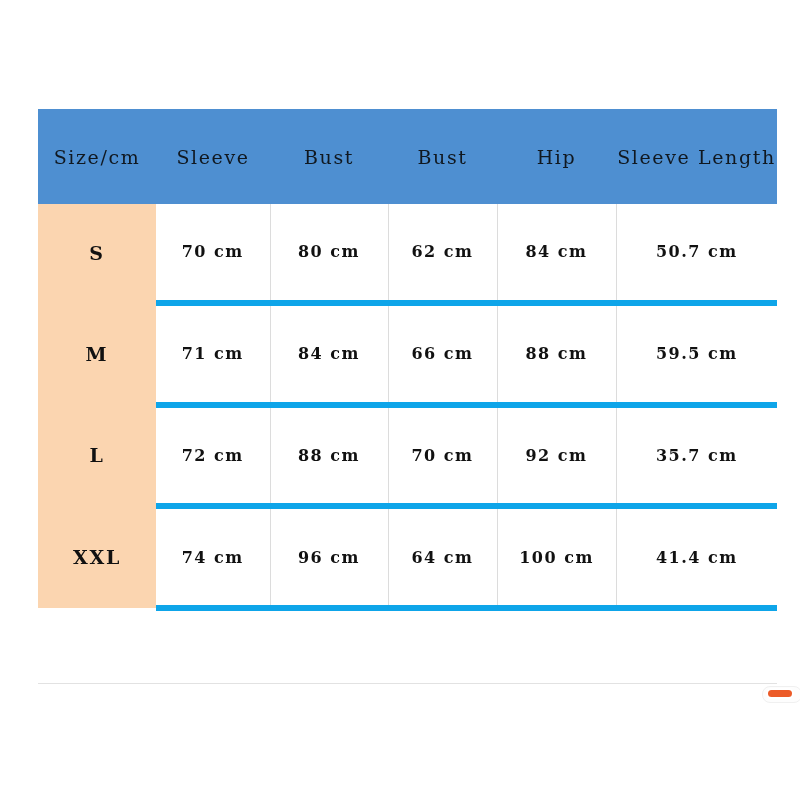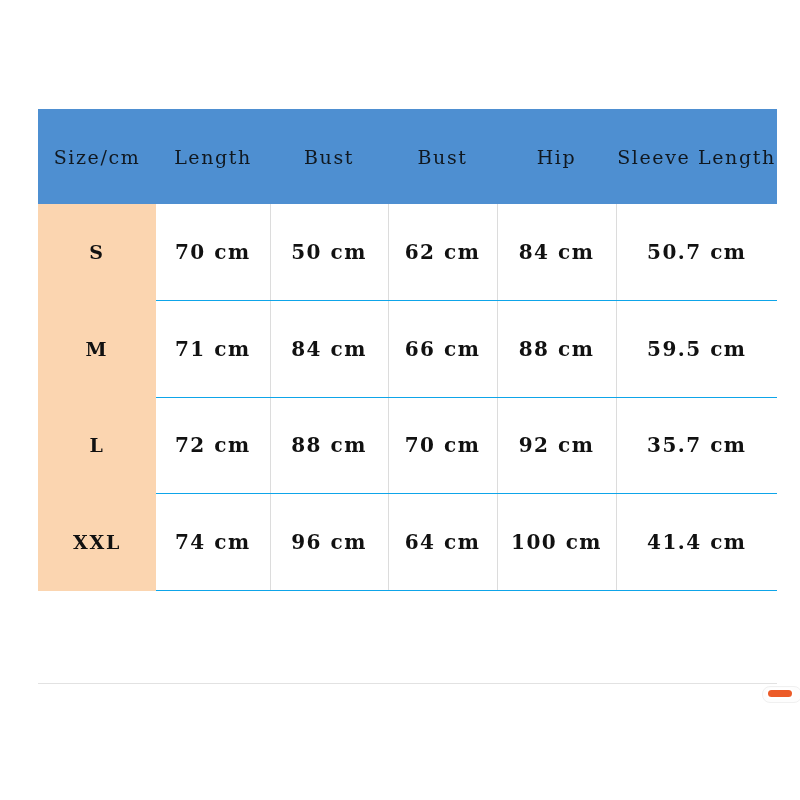--- a/index.html
+++ b/index.html
@@ -50,24 +50,24 @@
     white-space: nowrap;
   }
 
   
   #size-chart tbody td {
     height: 95.8px;
     padding: 0;
     margin: 0;
     background: #ffffff;
     border-right: 1px solid #dcdcdc;
-    border-bottom: 1px solid #0ea5e9;
+    border-bottom: 6px solid #0ea5e9;
     color: #111111;
     font-family: "DejaVu Serif", "Liberation Serif", serif;
-    font-size: 20px;
+    font-size: 16px;
     font-weight: 700;
     letter-spacing: 1.5px;
     text-align: center;
     vertical-align: middle;
     white-space: nowrap;
   }
   #size-chart tbody td:last-child {
     border-right: none;
   }
   
@@ -130,33 +130,33 @@
       <col class="col-length">
       <col class="col-bust">
       <col class="col-waist">
       <col class="col-hip">
       <col class="col-sleeve">
     </colgroup>
 
     <thead>
       <tr>
         <th>Size/cm</th>
-        <th>Length</th>
+        <th>Sleeve</th>
         <th>Bust</th>
         <th>Bust</th>
         <th>Hip</th>
         <th>Sleeve Length</th>
       </tr>
     </thead>
 
     <tbody>
       <tr>
         <td class="size-cell">S</td>
         <td>70 cm</td>
-        <td>50 cm</td>
+        <td>80 cm</td>
         <td>62 cm</td>
         <td>84 cm</td>
         <td>50.7 cm</td>
       </tr>
       <tr>
         <td class="size-cell">M</td>
         <td>71 cm</td>
         <td>84 cm</td>
         <td>66 cm</td>
         <td>88 cm</td>

